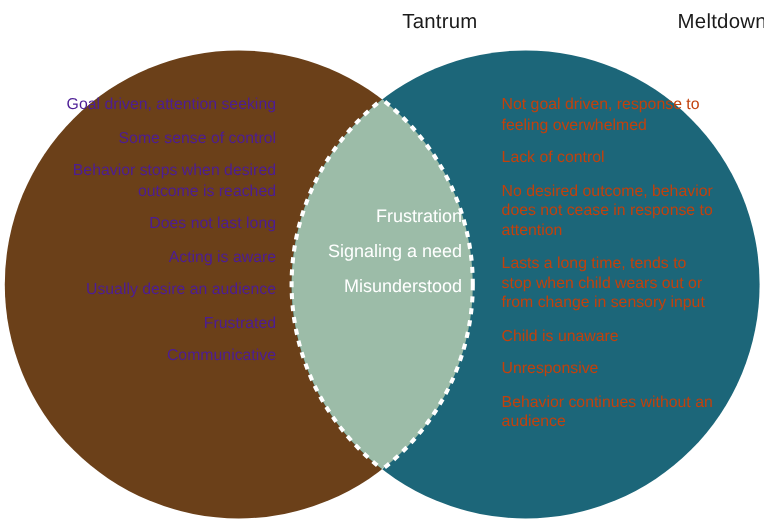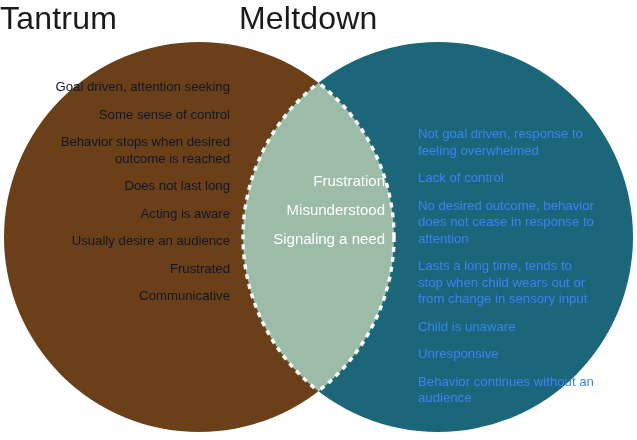--- a/index.html
+++ b/index.html
@@ -15,26 +15,26 @@
     width: 637px;
     height: 440px;
     background: #ffffff;
     overflow: hidden;
   }
 
   
   .venn-title {
     position: absolute;
     top: 2px;
-    font-size: 32px;
+    font-size: 17px;
     line-height: 32px;
     font-weight: 400;
     color: #1a1a1a;
     letter-spacing: 0.2px;
-    text-align: left;
+    text-align: right;
     white-space: nowrap;
   }
   #title-left  { left: 0;   width: 398px; }
   #title-right { left: 239px; width: 400px; }
 
   
   #venn-svg {
     position: absolute;
     left: 0;
     top: 0;
@@ -105,38 +105,38 @@
     </g>
 
     <g clip-path="url(#clip-left)">
       <ellipse class="lens-edge" cx="438" cy="237" rx="195" ry="195" fill="none" stroke="#FFFFFF" stroke-width="3.4" stroke-dasharray="5 5" stroke-linecap="butt"></ellipse>
     </g>
     <g clip-path="url(#clip-right)">
       <ellipse class="lens-edge" cx="199" cy="237" rx="195" ry="195" fill="none" stroke="#FFFFFF" stroke-width="3.4" stroke-dasharray="5 5" stroke-linecap="butt"></ellipse>
     </g>
   </svg>
 
-  <ul class="venn-list" id="list-left" style="color: #0f172a;">
+  <ul class="venn-list" id="list-left" style="color: #4c1d95;">
     <li>Goal driven, attention seeking</li>
     <li>Some sense of control</li>
     <li>Behavior stops when desired outcome is reached</li>
     <li>Does not last long</li>
     <li>Acting is aware</li>
     <li>Usually desire an audience</li>
     <li>Frustrated</li>
     <li>Communicative</li>
   </ul>
 
   <ul class="venn-list" id="list-center" style="color: rgb(255, 255, 255);">
     <li>Frustration</li>
+    <li>Signaling a need</li>
     <li>Misunderstood</li>
-    <li>Signaling a need</li>
   </ul>
 
-  <ul class="venn-list" id="list-right" style="color: #3b82f6; margin-top: 47px;">
+  <ul class="venn-list" id="list-right" style="color: #c2410c;">
     <li>Not goal driven, response to feeling overwhelmed</li>
     <li>Lack of control</li>
     <li>No desired outcome, behavior does not cease in response to attention</li>
     <li>Lasts a long time, tends to stop when child wears out or from change in sensory input</li>
     <li>Child is unaware</li>
     <li>Unresponsive</li>
     <li>Behavior continues without an audience</li>
   </ul>
 
 </div>

